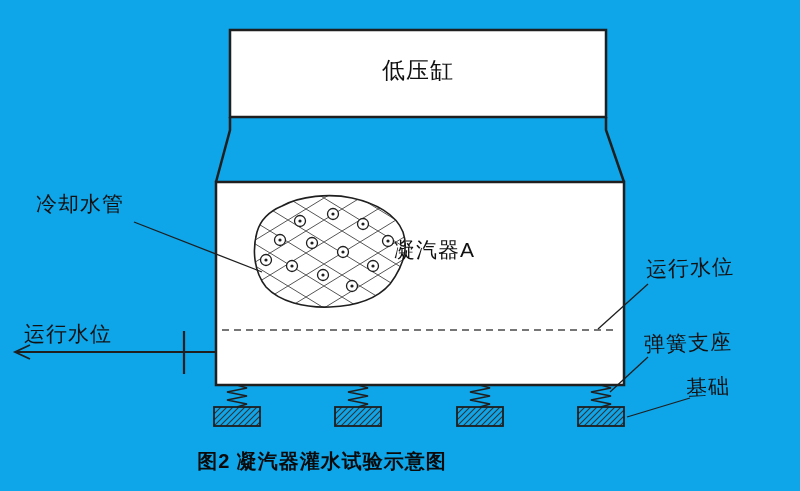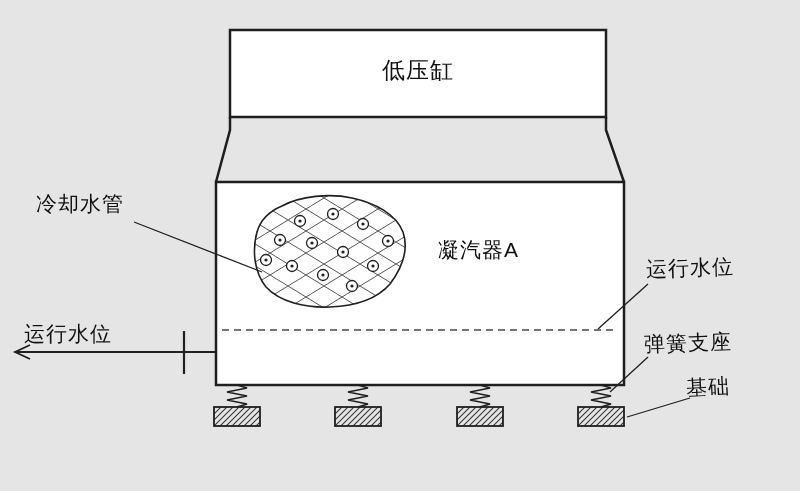--- a/index.html
+++ b/index.html
@@ -5,21 +5,21 @@
   html, body {
     margin: 0;
     padding: 0;
     background: #ffffff;
     font-family: "Liberation Sans", sans-serif;
   }
   .stage {
     position: relative;
     width: 800px;
     height: 491px;
-    background: #e5e5e5;
+    background: #0ea5e9;
     overflow: hidden;
   }
   .stage svg {
     position: absolute;
     left: 0;
     top: 0;
     width: 800px;
     height: 491px;
   }
   .label {
@@ -31,21 +31,21 @@
     letter-spacing: 1px;
     line-height: 1.1;
   }
   .label-lp {
     left: 230px;
     top: 58px;
     width: 376px;
     text-align: center;
     font-size: 23px;
   }
-  .label-condenser { left: 438px; top: 238px; }
+  .label-condenser { left: 394px; top: 238px; }
   .label-cooling   { left: 36px;  top: 192px; }
   .label-pump      { left: 24px;  top: 322px; }
   .label-level     { left: 646px; top: 256px; transform: rotate(-2deg); }
   .label-spring    { left: 644px; top: 331px; transform: rotate(-2deg); }
   .label-found     { left: 686px; top: 375px; transform: rotate(-3deg); }
   .caption {
     position: absolute;
     left: 132px;
     top: 448px;
     width: 380px;
@@ -141,14 +141,15 @@
   <div class="label label-cooling">冷却水管</div>
 
   <div class="label label-pump">运行水位</div>
 
   <div class="label label-level">运行水位</div>
 
   <div class="label label-spring">弹簧支座</div>
 
   <div class="label label-found">基础</div>
 
+  <div class="caption">图2 凝汽器灌水试验示意图</div>
 
 </div>
 
 </body></html>

